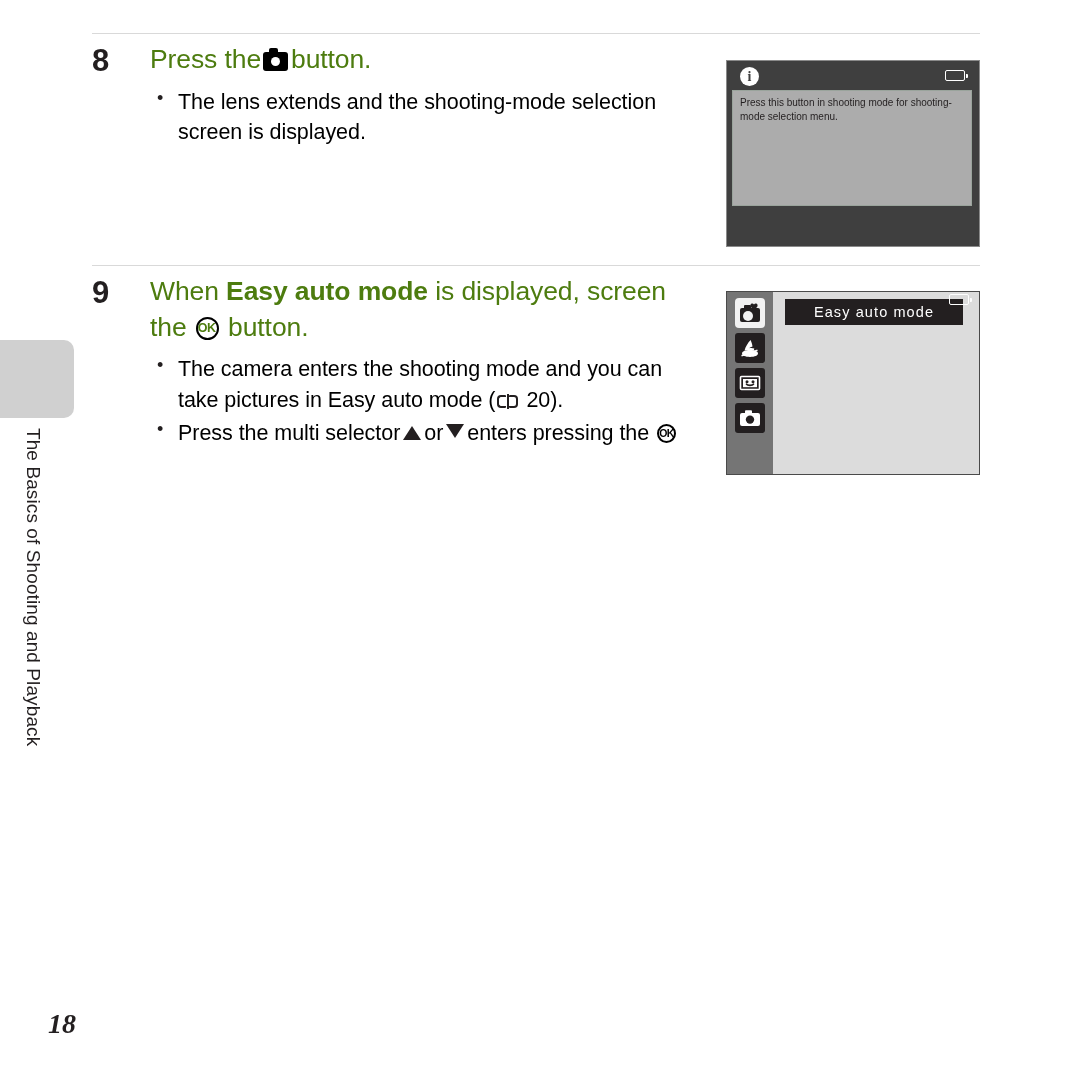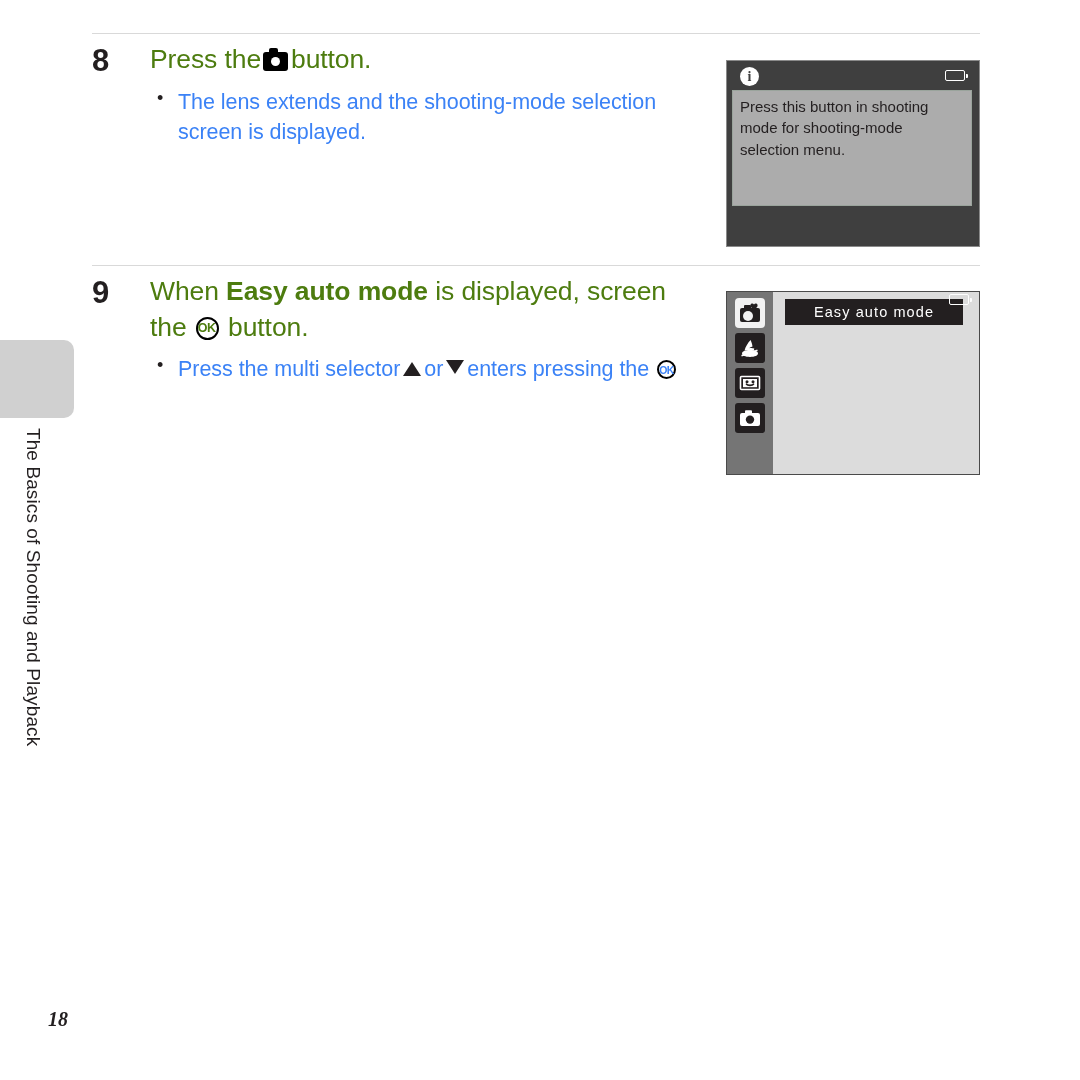--- a/index.html
+++ b/index.html
@@ -46,21 +46,21 @@
     color: #231f20;
     white-space: nowrap;
     font-family: "Liberation Sans", sans-serif;
   }
 
   
   .page-number {
     position: absolute;
     left: 48px;
     top: 1008px;
-    font-size: 20px;
+    font-size: 28px;
     font-style: italic;
     font-weight: 700;
     color: #231f20;
     font-family: "Liberation Serif", serif;
   }
 
   
   .rule {
     position: absolute;
     left: 92px;
@@ -104,21 +104,21 @@
   .step-head b { font-weight: 700; }
 
   .bullets {
     margin-top: 9px;
   }
   .bullet {
     position: relative;
     padding-left: 28px;
     font-size: 21.5px;
     line-height: 1.44;
-    color: #3b82f6;
+    color: #000000;
     margin-bottom: 2px;
     letter-spacing: -0.05px;
   }
   .bullet::before {
     content: "\2022";
     position: absolute;
     left: 7px;
     top: -1px;
     font-size: 18px;
     color: #231f20;
@@ -298,21 +298,21 @@
     height: 116px;
     background: #acacac;
     border: 1px solid #9aa49c;
     box-sizing: border-box;
   }
   .s1-text {
     position: absolute;
     left: 7px;
     top: 5px;
     width: 225px;
-    font-size: 15px;
+    font-size: 10px;
     line-height: 1.42;
     color: #231f20;
     font-family: "Liberation Sans", sans-serif;
   }
   .s1-bottombar {
     position: absolute;
     left: 0;
     bottom: 0;
     width: 100%;
     height: 40px;
@@ -405,20 +405,21 @@
         <div class="bullet">The lens extends and the shooting-mode selection screen is displayed.</div>
       </div>
     </div>
   </div>
 
   <div class="step step-9">
     <div class="step-num">9</div>
     <div class="step-body">
       <div class="step-head"><span>When</span> <b>Easy auto mode</b> <span>is displayed, screen the</span> <span class="ico-ok"><span>OK</span></span> <span>button.</span></div>
       <div class="bullets">
+        <div class="bullet"><span>The camera enters the shooting mode and you can take pictures in Easy auto mode (</span><span class="ico-book"><i></i></span> <span>20</span><span>).</span></div>
         <div class="bullet"><span>Press the multi selector</span><span class="tri tri-up"></span><span>or</span><span class="tri tri-down"></span><span>enters pressing the</span> <span class="ico-ok small"><span>OK</span></span> </div>
       </div>
     </div>
   </div>
 
   <div class="screen1">
     <div class="s1-topbar">
       <div class="s1-info"></div>
       <div class="battery s1-battery"></div>
     </div>

